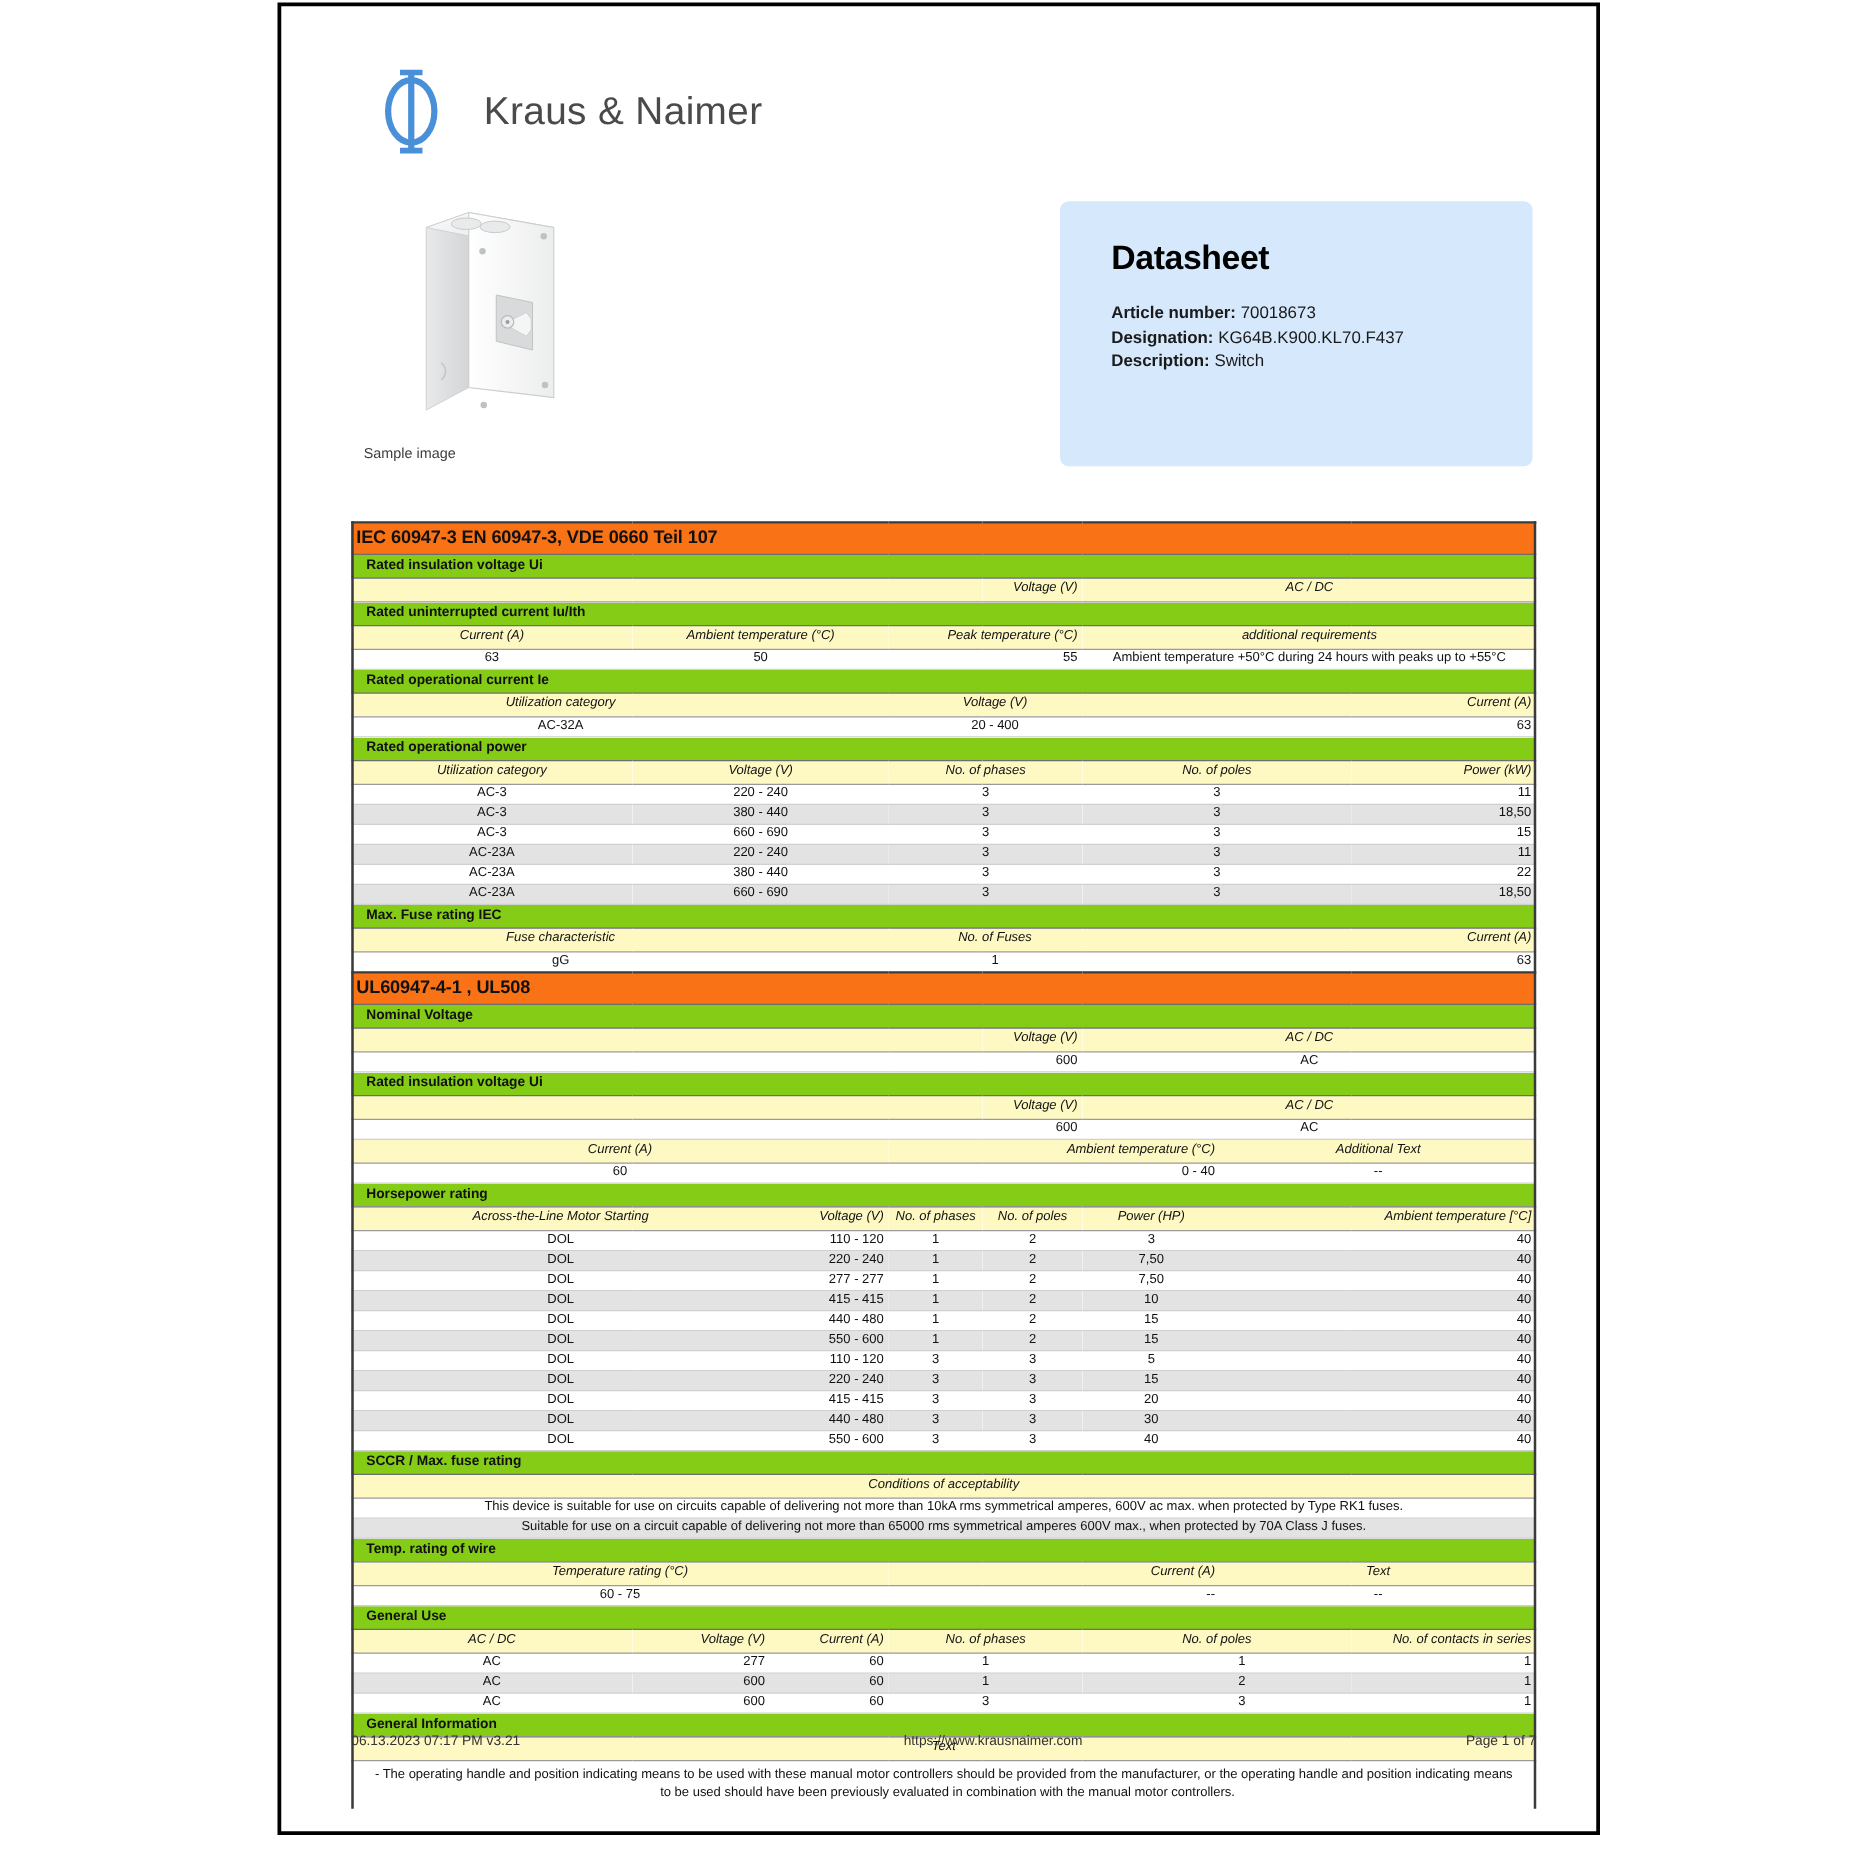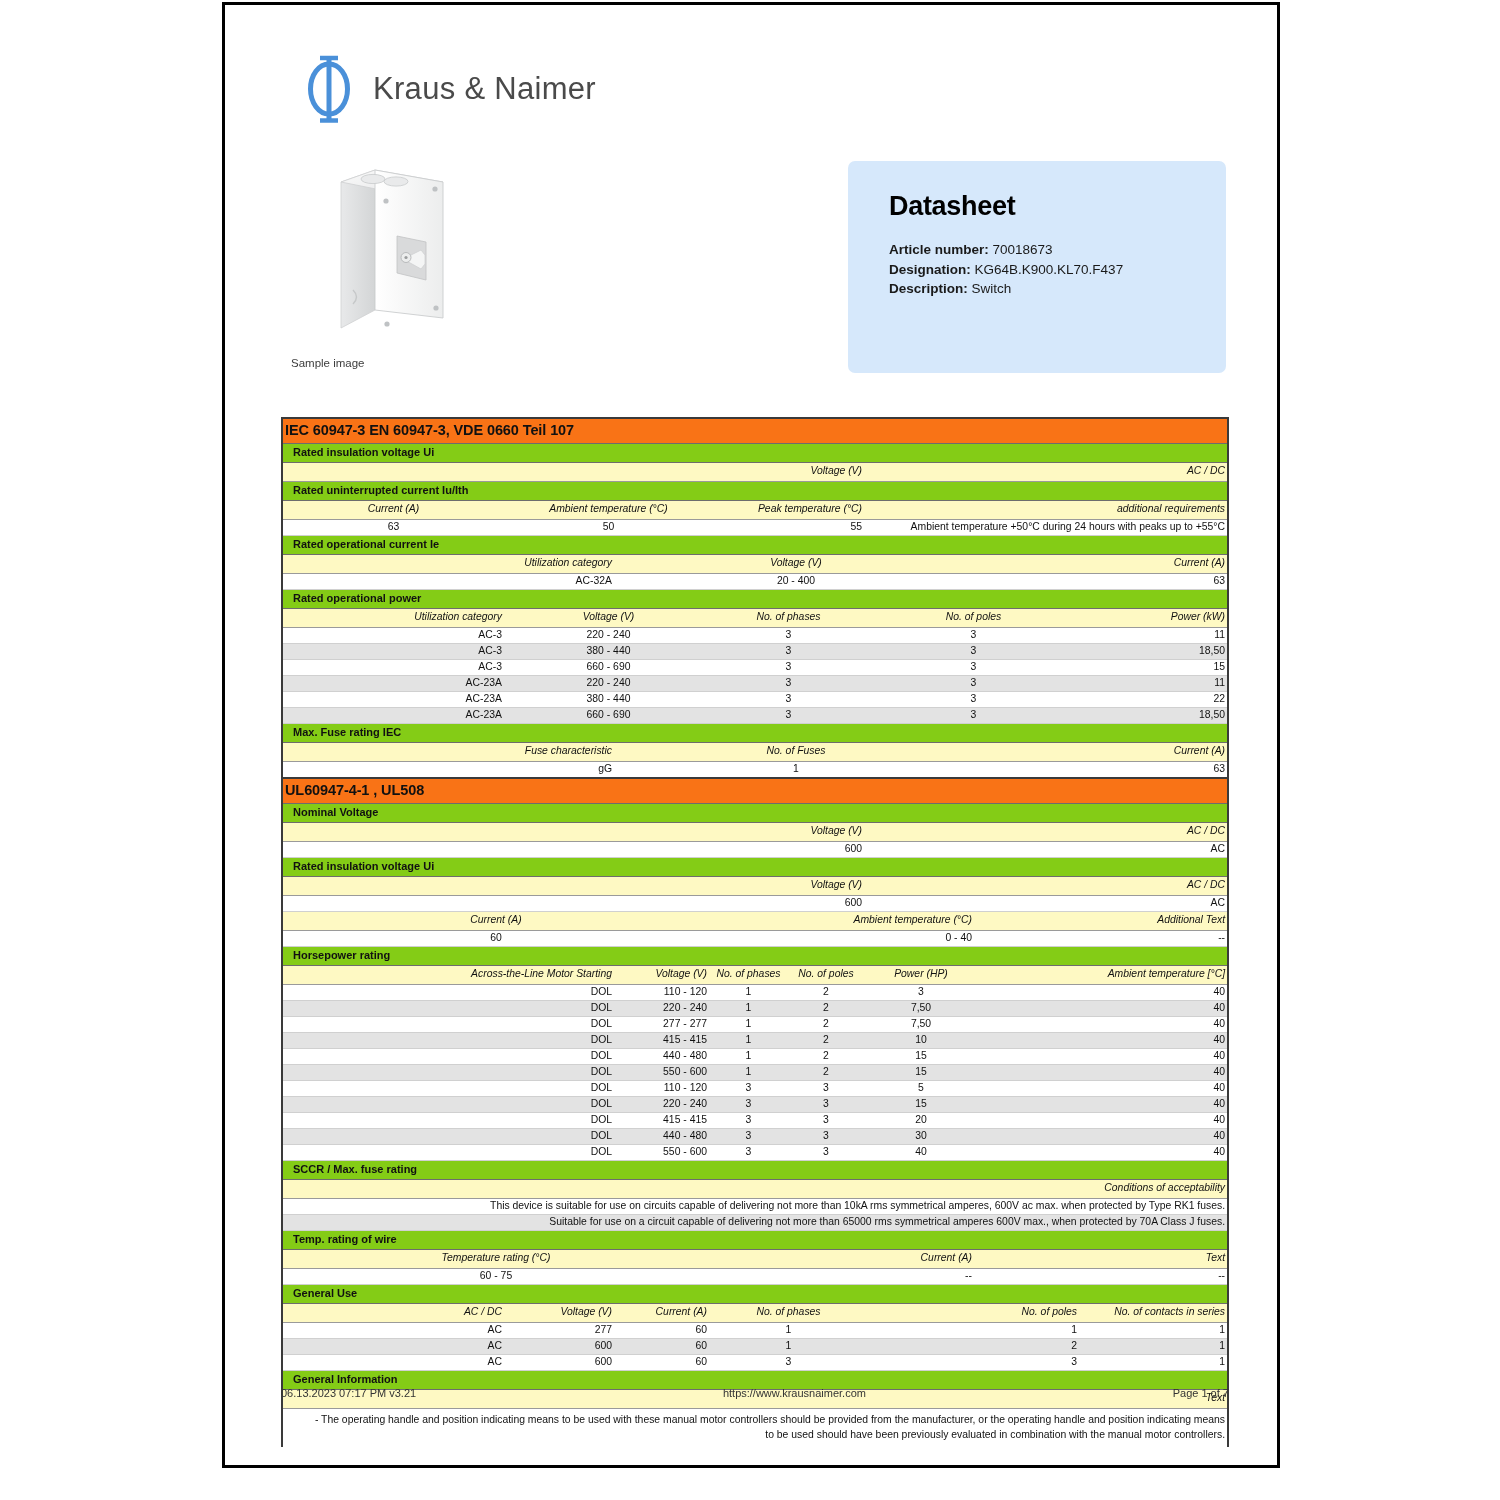--- a/index.html
+++ b/index.html
@@ -40,21 +40,21 @@
     left: 78px;
     top: 48px;
     display: flex;
     align-items: center;
   }
   .logo-mark { width: 52px; height: 72px; flex: none; }
   .logo-text {
     font-size: 31px;
     color: #4a4a4a;
     letter-spacing: 0.3px;
-    margin-left: 18px;
+    margin-left: 32px;
     font-weight: 400;
     white-space: nowrap;
   }
 
   .product-image-wrap {
     position: absolute;
     left: 88px;
     top: 155px;
     width: 190px;
     height: 185px;
@@ -141,21 +141,21 @@
     background: #fef9c3;
     border-bottom: 1px solid #9a9a9a;
     padding-top: 2px;
     padding-bottom: 4px;
   }
   tr.data td { background: #ffffff; border-bottom: 1px solid #d0d0d0; }
   tr.data.alt td { background: #e3e3e3; }
   tr.data.nb td { border-bottom: 0; }
   .r { text-align: right; }
   .c { text-align: center; }
-  .l { text-align: right; }
+  .l { text-align: center; }
   .wrapcell { white-space: normal; }
 
   
   .table-wrap:before, .table-wrap:after {
     content: "";
     position: absolute;
     top: 0;
     bottom: 0;
     width: 1.6px;
     background: #3a3a3a;

